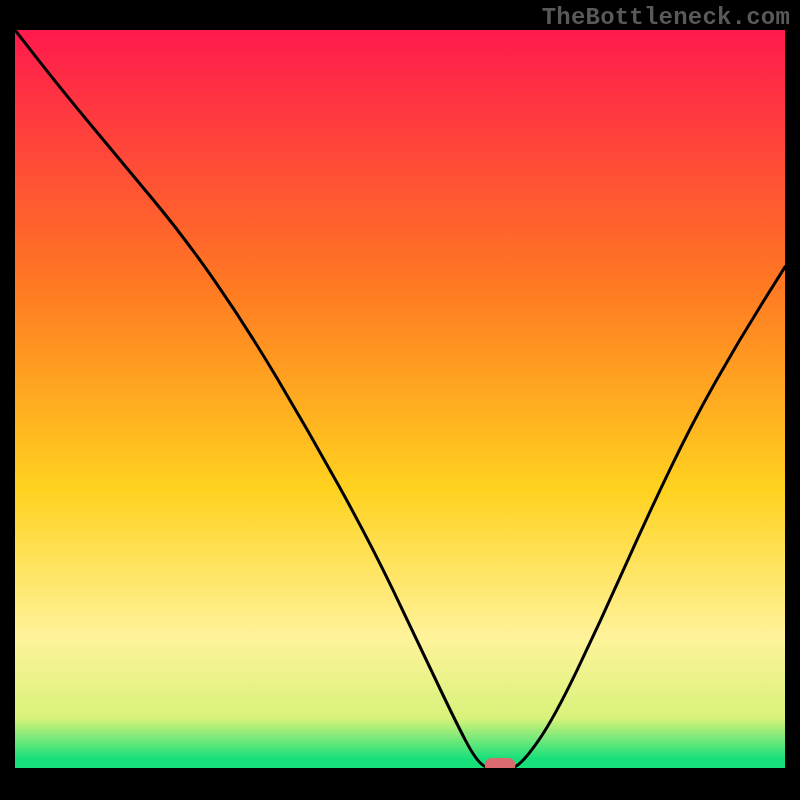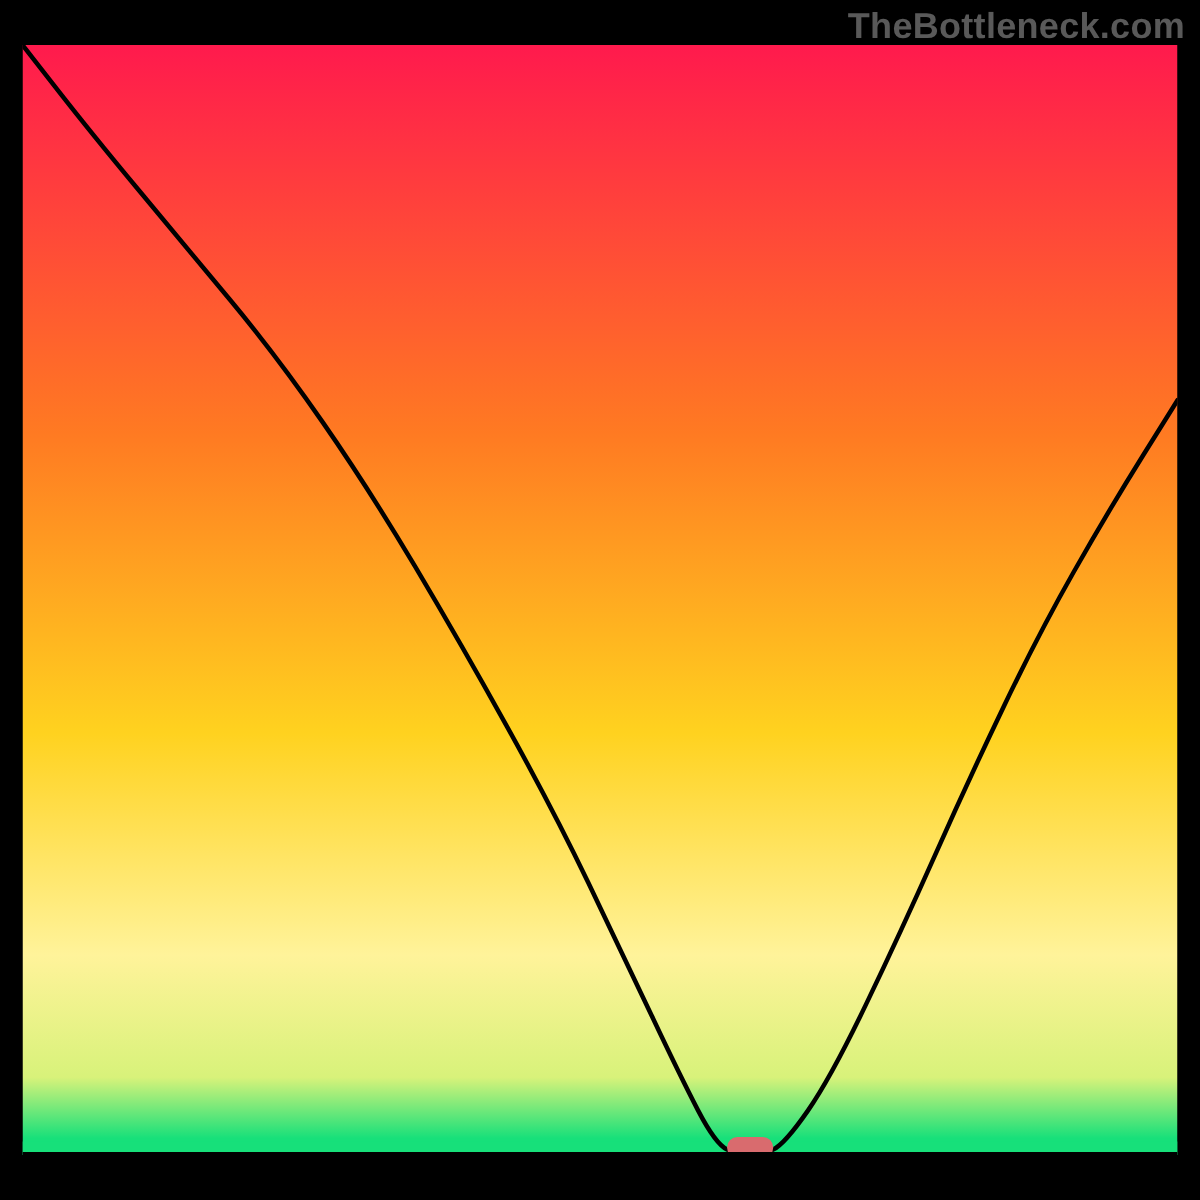--- a/index.html
+++ b/index.html
@@ -9,20 +9,21 @@
     height: 800px;
     background: #000;
     overflow: hidden;
     font-family: Arial, Helvetica, sans-serif;
   }
   .container {
     position: relative;
     width: 800px;
     height: 568px;
     background: #000;
+    font-family: Liberation Mono, monospace;
   }
   .watermark {
     position: absolute;
     top: 4px;
     right: 10px;
     color: #595959;
     font-size: 24px;
     font-weight: 600;
     letter-spacing: 0.2px;
     z-index: 10;

